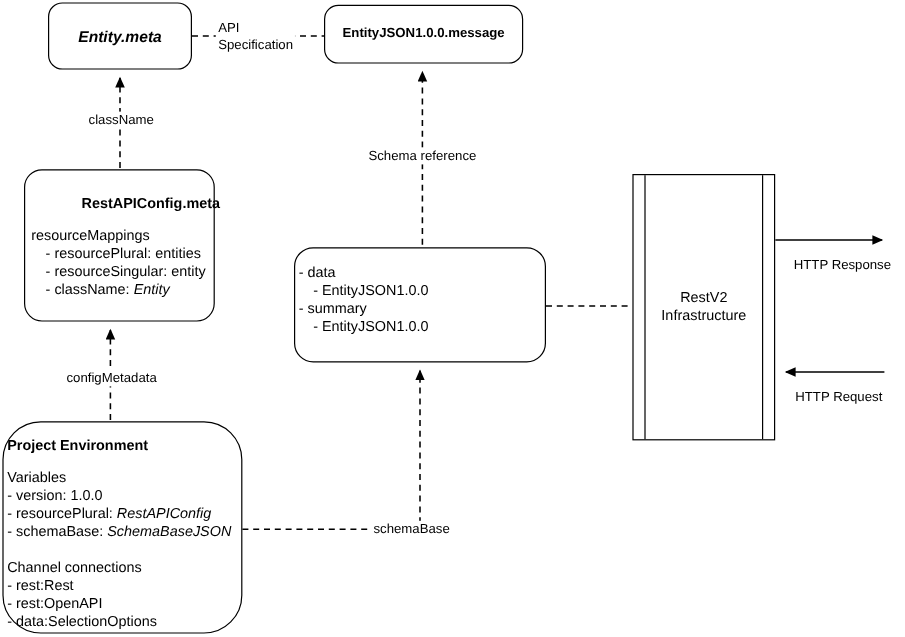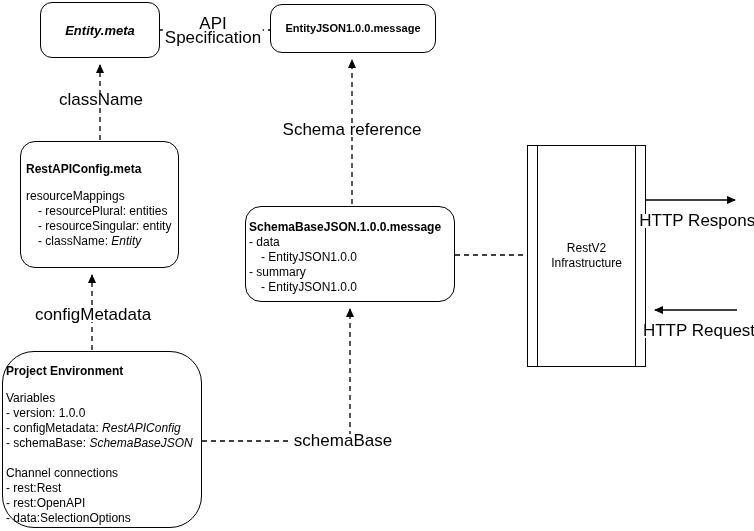--- a/index.html
+++ b/index.html
@@ -58,21 +58,21 @@
     left: 270px; top: 4px; width: 166px; height: 49px;
     border-radius: 12px;
     font-weight: bold; font-size: 11px;
   }
   
   #rest-api-config {
     left: 20px; top: 141px; width: 159px; height: 127px;
     border-radius: 15px;
   }
   #rest-api-config .box-inner { padding: 20px 3px 0 5px; }
-  #rest-api-config .node-title { margin-bottom: 12px; }
+  #rest-api-config .node-title { margin-bottom: 12px; margin-left: 42px; }
   
   #schema-base-json {
     left: 245px; top: 206px; width: 210px; height: 96px;
     border-radius: 16px;
   }
   #schema-base-json .box-inner { padding: 13px 3px 0 3px; }
   
   #project-environment {
     left: 2px; top: 351px; width: 200px; height: 177px;
     border-radius: 32px;
@@ -92,25 +92,24 @@
   }
   .restv2-bar.left  { left: 9px; }
   .restv2-bar.right { right: 9px; }
 
   
   .edge-label {
     position: absolute;
     z-index: 3;
     transform: translate(-50%, -50%);
     background: #ffffff;
-    font-size: 17px;
+    font-size: 11px;
     line-height: 14px;
     white-space: nowrap;
     padding: 0 2px;
-    text-align: center;
   }
   .edge-label.two-line { white-space: pre-line; }
   #label-api-specification { left: 213px; top: 31px; }
   #label-class-name        { left: 101px; top: 100px; }
   #label-schema-reference  { left: 352px; top: 130px; }
   #label-config-metadata   { left: 93px;  top: 315px; }
   #label-schema-base       { left: 343px; top: 441px; }
   #label-http-response     { left: 702px; top: 221px; }
   #label-http-request      { left: 699px; top: 331px; }
 </style>
@@ -148,34 +147,33 @@
       <div class="node-title">RestAPIConfig.meta</div>
       <div>resourceMappings</div>
       <div class="indent">- resourcePlural: entities</div>
       <div class="indent">- resourceSingular: entity</div>
       <div class="indent"><span>- className: </span><i>Entity</i></div>
     </div>
   </div>
 
   <div class="node" id="schema-base-json">
     <div class="box-inner">
-      <div class="node-title">SchemaBaseJSON.1.0.0.message</div>
       <div>- data</div>
       <div class="indent">- EntityJSON1.0.0</div>
       <div>- summary</div>
       <div class="indent">- EntityJSON1.0.0</div>
     </div>
   </div>
 
   <div class="node" id="project-environment">
     <div class="box-inner">
       <div class="node-title">Project Environment</div>
       <div>Variables</div>
       <div>- version: 1.0.0</div>
-      <div><span>- configMetadata: </span><i>RestAPIConfig</i></div>
+      <div><span>- resourcePlural: </span><i>RestAPIConfig</i></div>
       <div><span>- schemaBase: </span><i>SchemaBaseJSON</i></div>
       <div class="blank-line"></div>
       <div>Channel connections</div>
       <div>- rest:Rest</div>
       <div>- rest:OpenAPI</div>
       <div>- data:SelectionOptions</div>
     </div>
   </div>
 
   <div class="node centered" id="restv2-infrastructure">

